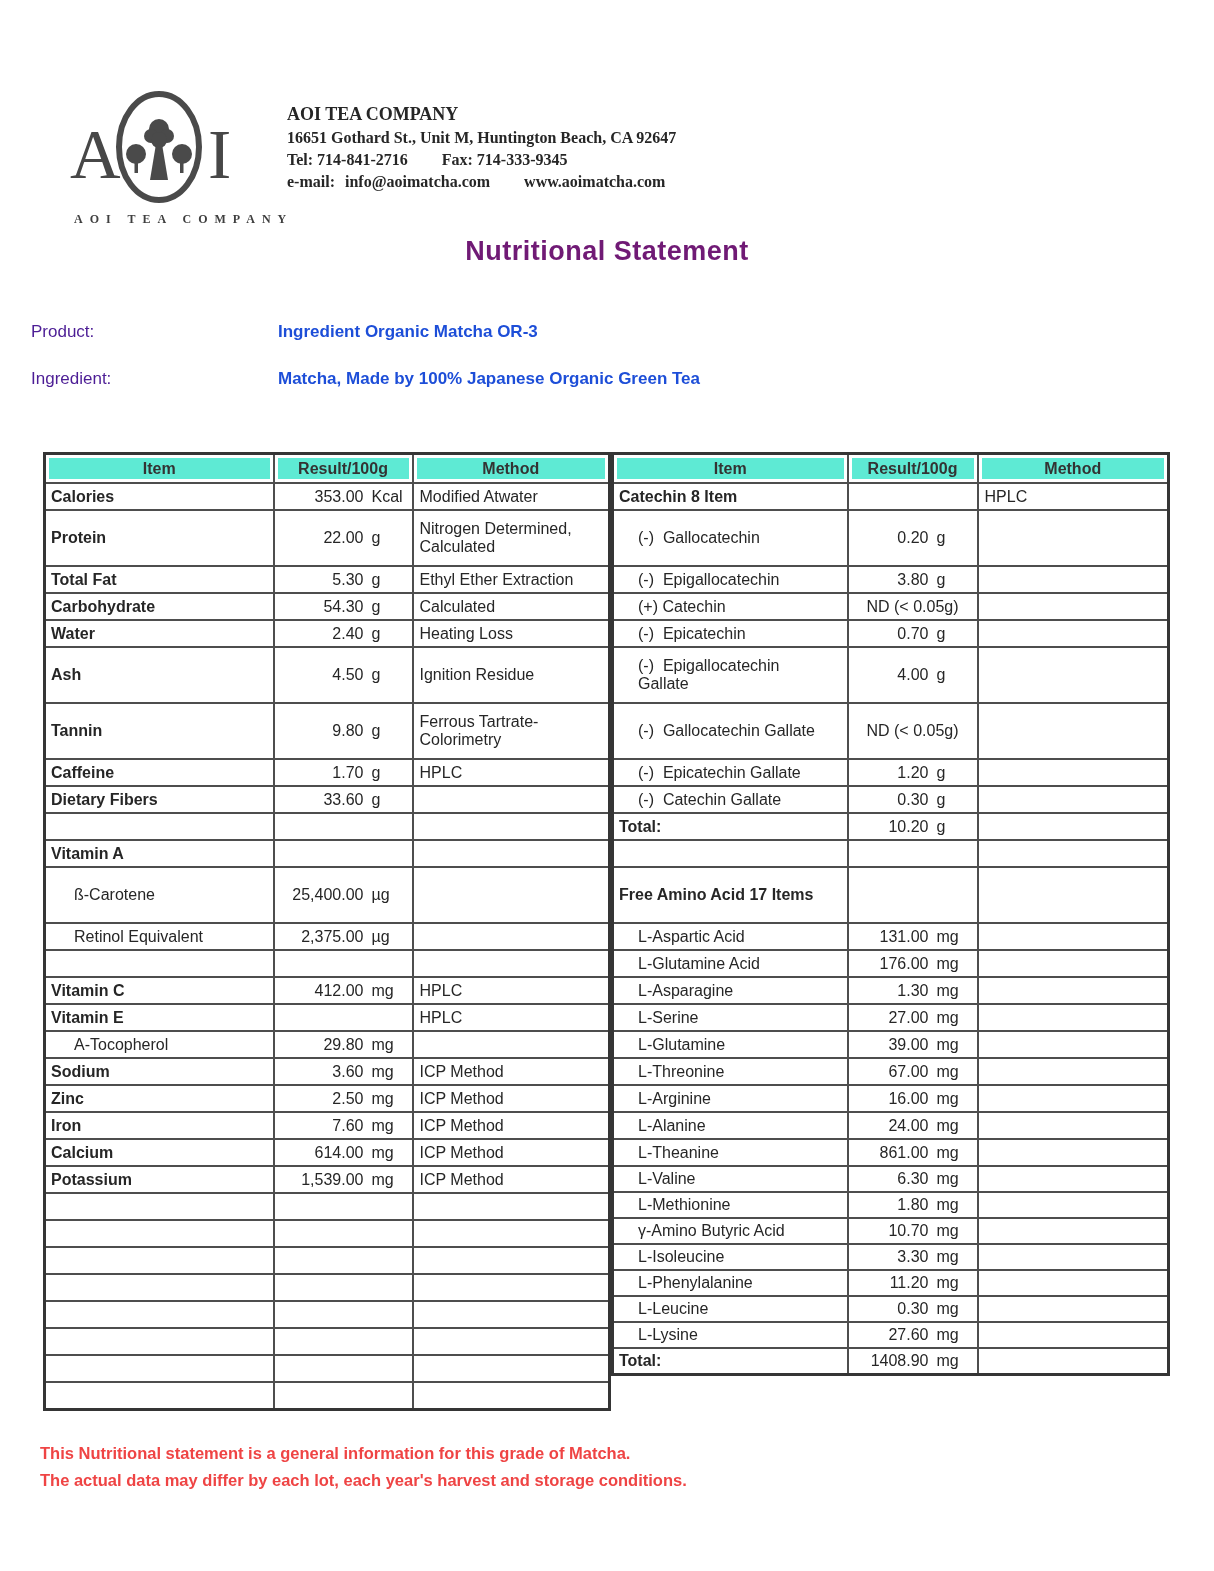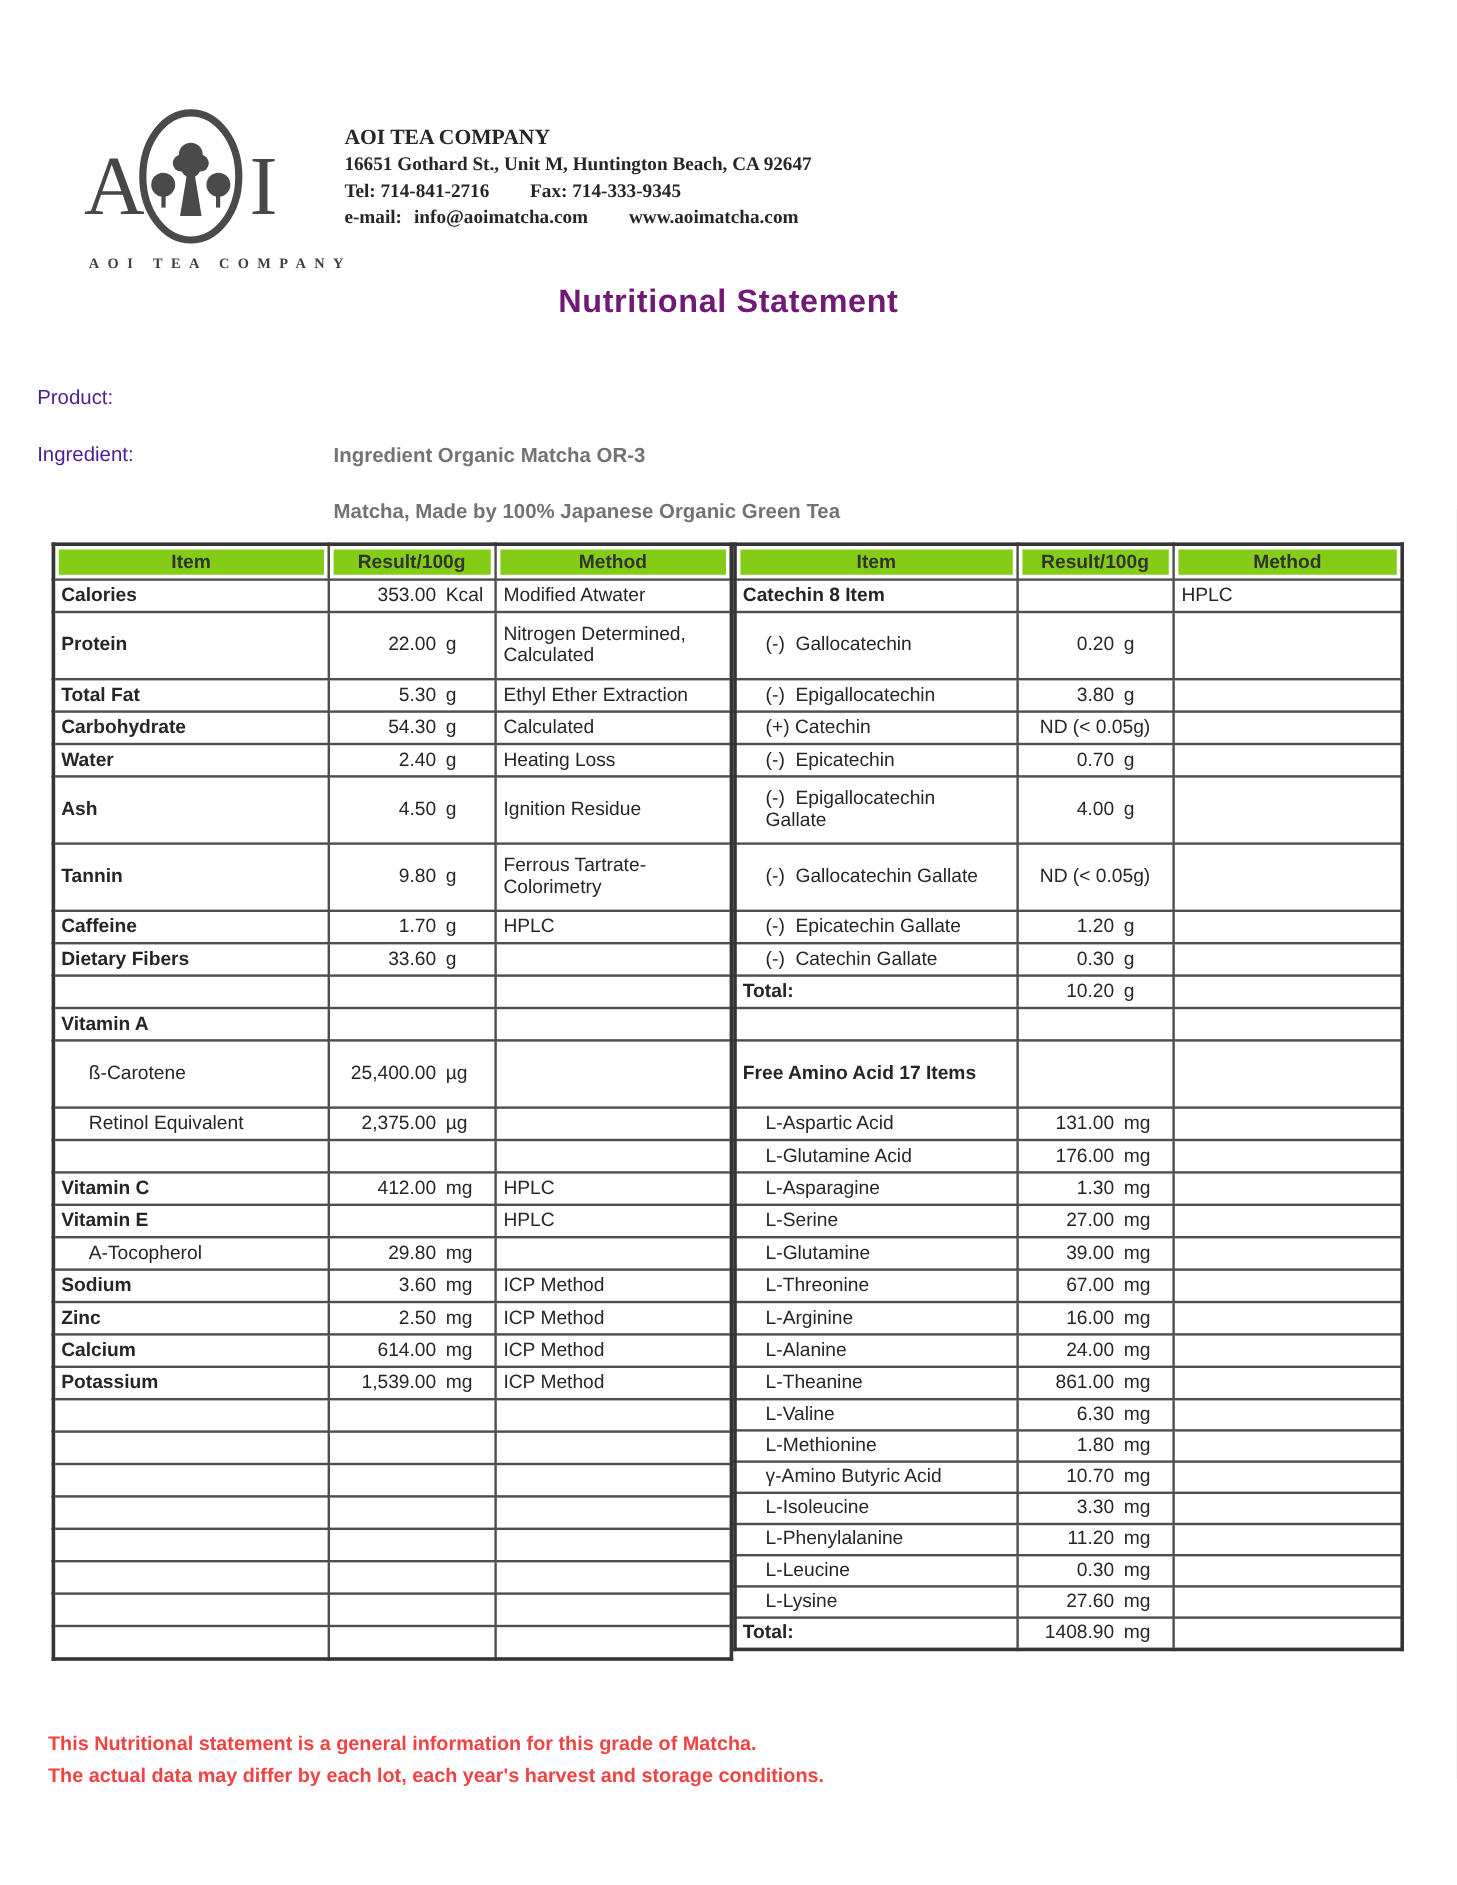--- a/index.html
+++ b/index.html
@@ -22,30 +22,30 @@
   }
   .c-name{font-size:18px;margin-bottom:2px;}
   .gap{margin-left:34px;}
   .gap2{margin-left:10px;}
   
   .title{
     position:absolute;top:236px;left:0;width:100%;text-align:center;
     font-size:27px;font-weight:bold;color:#701a75;letter-spacing:0.5px;
   }
   .meta-label{position:absolute;left:31px;font-size:17px;color:#4c1d95;}
-  .meta-value{position:absolute;left:278px;font-size:17px;color:#737373;font-weight:bold;margin-top:48px;}
+  .meta-value{position:absolute;left:278px;font-size:17px;color:#1d4ed8;font-weight:bold;}
   .row-product{top:322px;}
   .row-ingredient{top:369px;}
   .meta-value.row-ingredient{font-weight:bold;}
   
   .tables{position:absolute;left:43px;top:452px;display:flex;align-items:flex-start;}
   table{border-collapse:collapse;table-layout:fixed;border:3px solid #353535;color:#262626;}
   th,td{border:2px solid #4e4e4e;overflow:hidden;}
   th{
-    background:#84cc16;height:25px;font-size:16px;font-weight:bold;color:#333;
+    background:#5eead4;height:25px;font-size:16px;font-weight:bold;color:#333;
     box-shadow:inset 0 0 0 3px #ffffff;
   }
   tr{height:27px;}
   tr.hdr{height:29px;}
   tr.t{height:56px;}
   tr.s{height:26px;}
   td.item{padding:0 5px;font-size:16px;vertical-align:middle;}
   td.item .txt{white-space:pre-wrap;}
   tr.b td.item{font-weight:bold;}
   tr.b td.item .txt{white-space:nowrap;}
@@ -284,20 +284,30 @@
             <td class="item"><span class="txt">Zinc</span></td>
             <td class="result">
               <div class="res">
                 <span class="num">2.50</span>
                 <span class="unit">mg</span>
               </div>
             </td>
             <td class="method">ICP Method</td>
           </tr>
           <tr class="b">
+            <td class="item"><span class="txt">Iron</span></td>
+            <td class="result">
+              <div class="res">
+                <span class="num">7.60</span>
+                <span class="unit">mg</span>
+              </div>
+            </td>
+            <td class="method">ICP Method</td>
+          </tr>
+          <tr class="b">
             <td class="item"><span class="txt">Calcium</span></td>
             <td class="result">
               <div class="res">
                 <span class="num">614.00</span>
                 <span class="unit">mg</span>
               </div>
             </td>
             <td class="method">ICP Method</td>
           </tr>
           <tr class="b">

